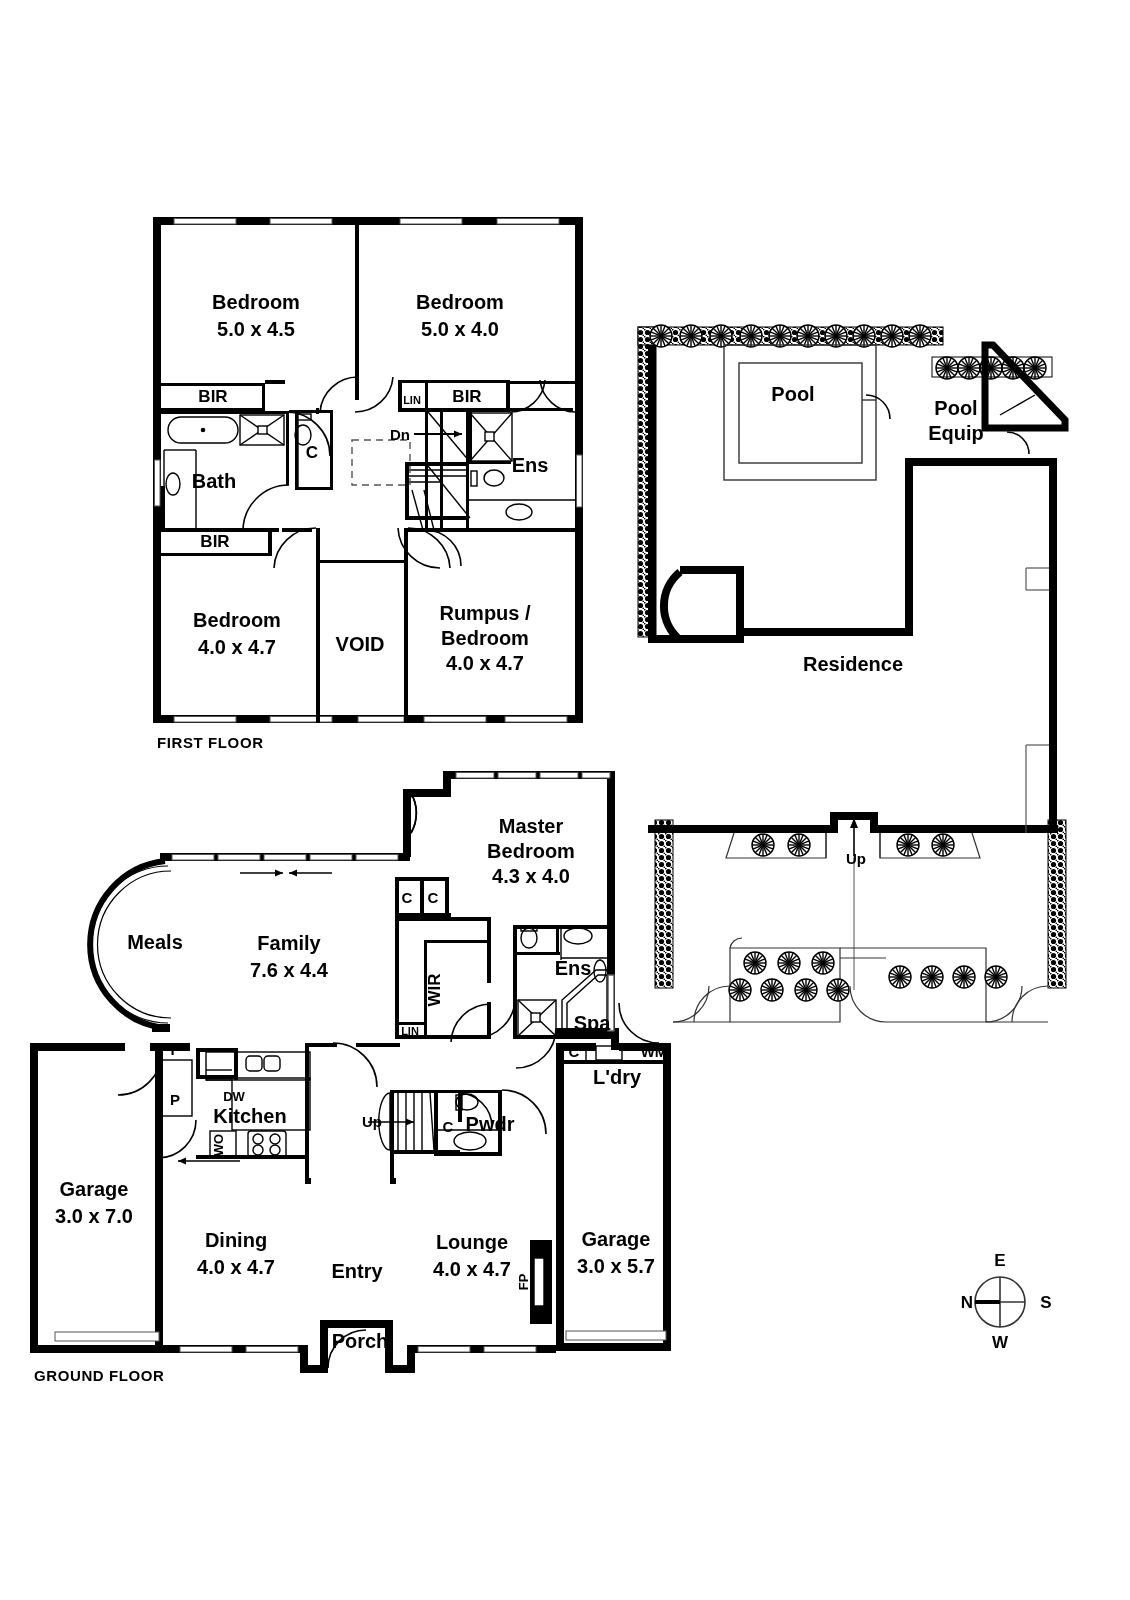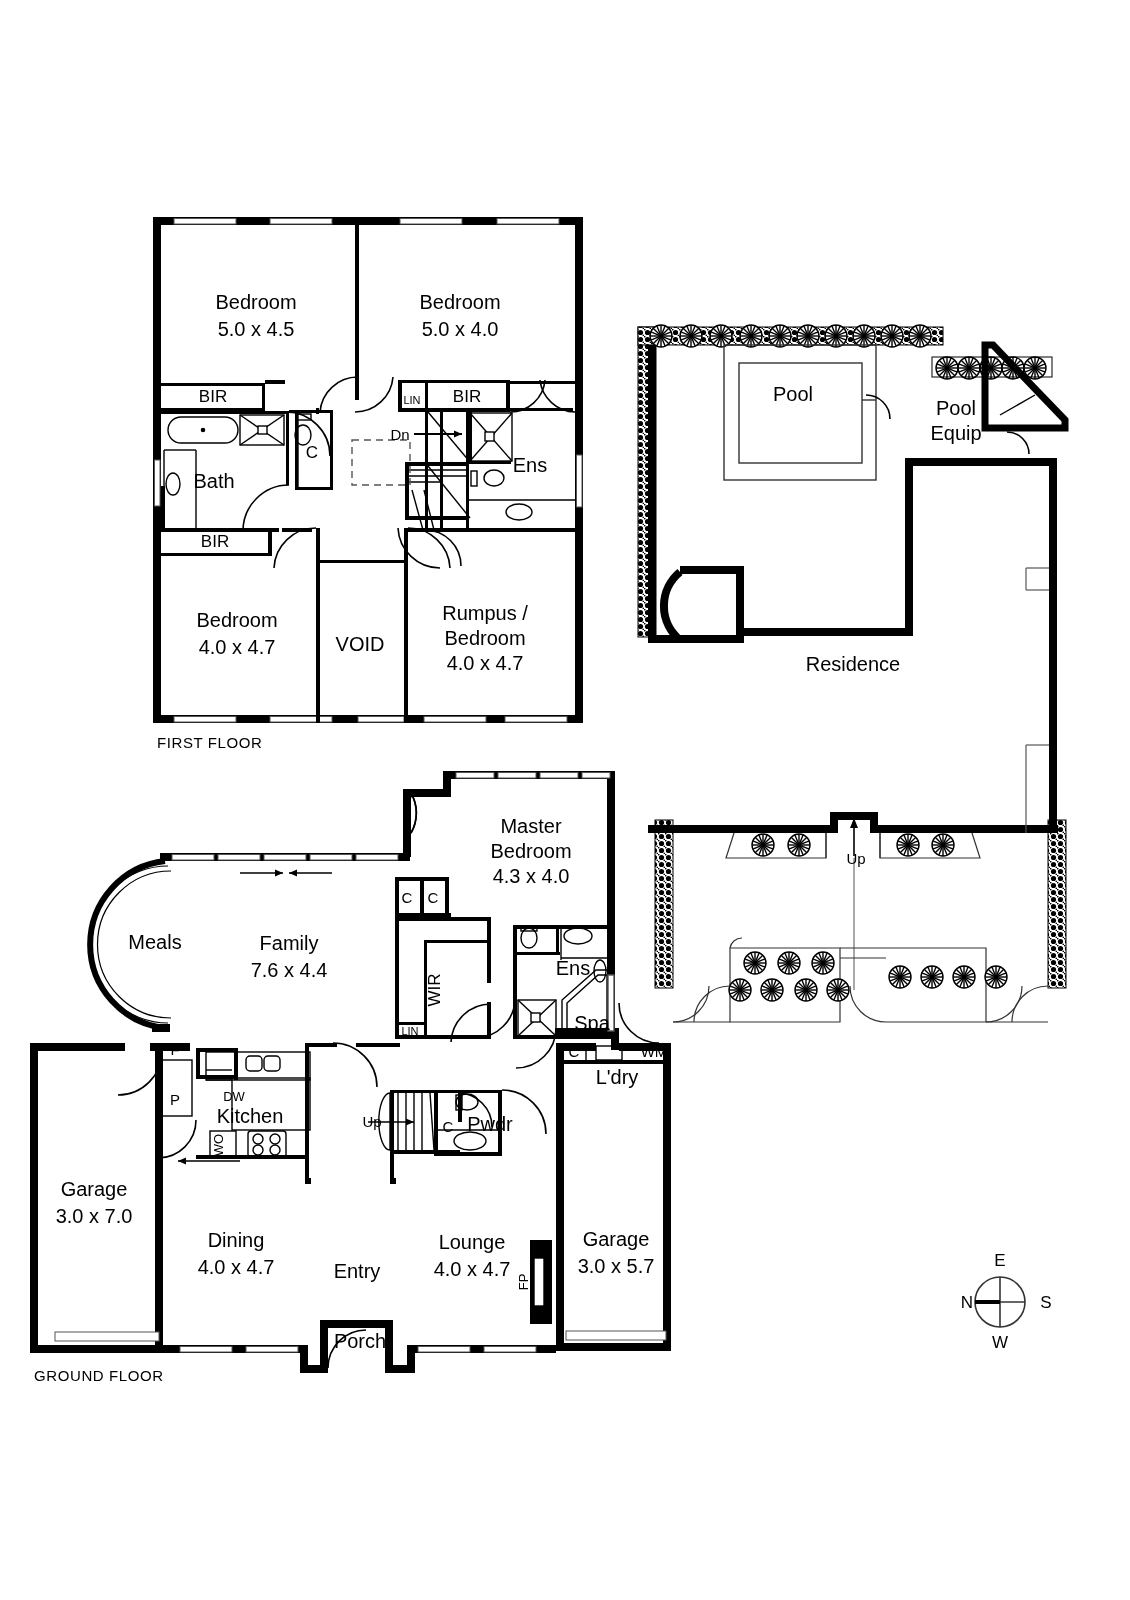--- a/index.html
+++ b/index.html
@@ -1,18 +1,18 @@
 <!DOCTYPE html>
 <html><head>
 <meta charset="utf-8">
 <style>
   html,body{margin:0;padding:0;background:#ffffff;}
   body{width:1130px;height:1600px;position:relative;
        font-family:"Liberation Sans","DejaVu Sans",sans-serif;color:#000;}
-  #stage{position:absolute;left:0;top:0;width:1130px;height:1600px;overflow:hidden;background:#fff;}
+  #stage{position:absolute;left:0;top:0;width:1130px;height:1600px;overflow:hidden;background:#fff;font-weight:bold;}
   svg{display:block;}
   .rm{font-family:"Liberation Sans","DejaVu Sans",sans-serif;fill:#000;}
   .t20{font-size:20px;}
   .t17{font-size:17px;}
   .t15{font-size:15px;}
   .t13{font-size:13px;}
   .t11{font-size:11px;}
   .ctr{text-anchor:middle;}
   .lft{text-anchor:start;}
   .floorlab{font-size:15px;letter-spacing:0.6px;}

